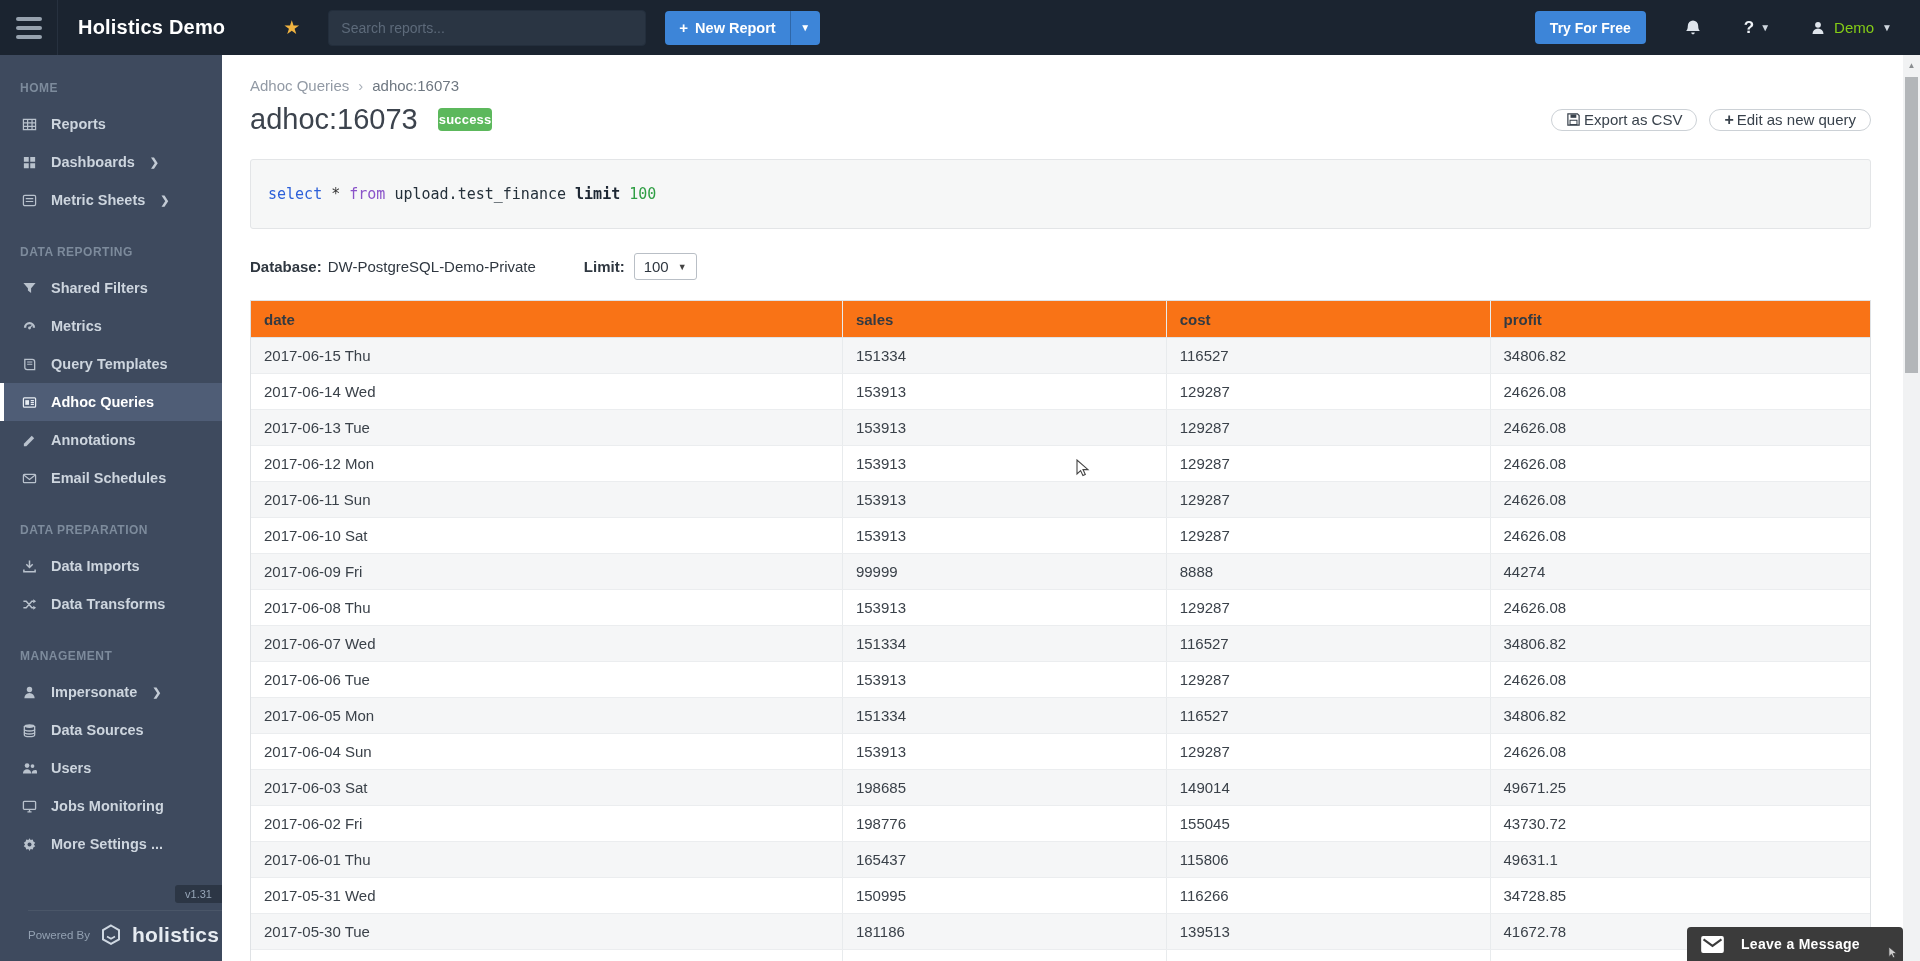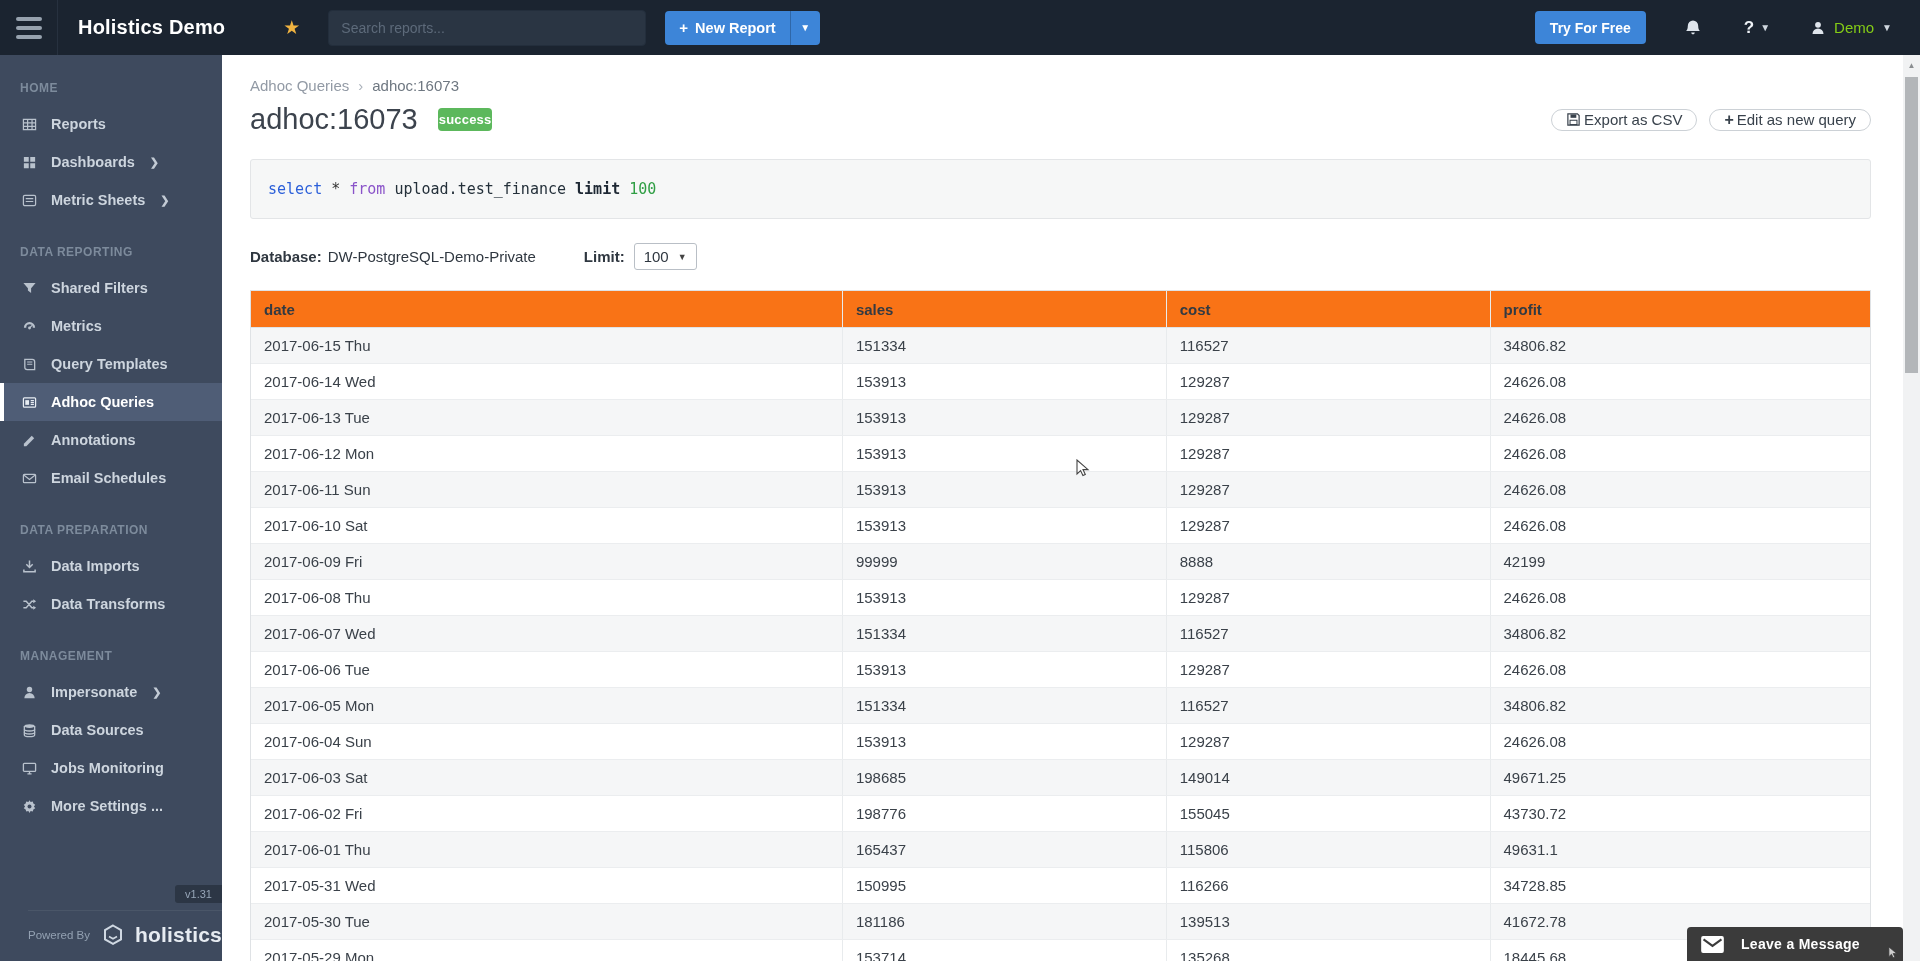--- a/index.html
+++ b/index.html
@@ -73,21 +73,21 @@
   .side-item.active .side-icon { color:#e8edf3; }
   .side-label { font-size:14.5px; font-weight:600; margin-left:13px; white-space:nowrap; }
   .side-chevron { font-size:11px; font-weight:700; color:#c3cbd5; margin-left:15px; }
   .side-foot { margin-top:auto;margin-left:28px; }
   .version-badge {
     display:block; margin-left:auto; width:max-content; background:#2c3645; color:#97a6b8;
     font-size:11px; padding:3px 10px; border-radius:3px 0 0 3px;
   }
   .foot-row {
     border-top:1px solid #4a5668; margin-top:7px; padding:12px 0 14px 0;
-    display:flex; align-items:center; justify-content:space-between; gap:9px;
+    display:flex; align-items:center; justify-content:flex-start; gap:9px;
   }
   .powered { color:#93a1b2; font-size:11.5px; }
   .logo-hex svg { width:24px; height:24px; display:block; }
   .logo-text { color:#e6ebf1; font-size:21px; font-weight:600; letter-spacing:.2px; }
 
   
   .content {
     position:absolute; top:55px; left:222px; width:1681px; height:906px;
     background:#fff; padding:0 32px 0 28px; overflow:hidden;
   }
@@ -105,21 +105,21 @@
   .btn-light {
     background:#fff; border:1px solid #ccd1d6; border-radius:16px; color:#39424c;
     font-size:15px; padding:1px 14px; display:flex; align-items:center; gap:3px; cursor:pointer;
     font-family:"Liberation Sans",sans-serif;
   }
   .btn-light svg { width:15px; height:15px; }
   .btn-light .plus { font-weight:700; font-size:16px; }
 
   .sql-panel {
     margin-top:23px; background:#f6f7f7; border:1px solid #e3e5e7; border-radius:3px;
-    height:60px; display:flex; align-items:center; padding:0 17px;
+    height:70px; display:flex; align-items:center; padding:0 17px;
   }
   .sql-code { font-family:"DejaVu Sans Mono", monospace; font-size:15px; white-space:pre; }
   .tok-kw  { color:#2b5fd9; }
   .tok-kw2 { color:#8a53c9; }
   .tok-op  { color:#333; }
   .tok-pl  { color:#24303a; }
   .tok-kw3 { color:#1d2733; font-weight:bold; }
   .tok-num { color:#2f9e44; }
 
   .db-row { margin-top:24px; display:flex; align-items:center; font-size:15px; color:#2f3740; }
@@ -358,20 +358,32 @@
             <svg viewBox="0 0 16 16">
               <ellipse cx="8" cy="3.3" rx="5.5" ry="1.9" fill="currentColor"></ellipse>
               <path d="M2.5 3.3v9.4c0 1 2.5 1.9 5.5 1.9s5.5-.9 5.5-1.9V3.3" fill="none" stroke="currentColor" stroke-width="1.4"></path>
               <path d="M2.5 6.6c0 1 2.5 1.9 5.5 1.9s5.5-.9 5.5-1.9 M2.5 9.8c0 1 2.5 1.9 5.5 1.9s5.5-.9 5.5-1.9" fill="none" stroke="currentColor" stroke-width="1.4"></path>
             </svg>
           </span>
     <span class="side-label">Data Sources</span>
 
   </div>
 
+  <div class="side-item">
+    <span class="side-icon">
+            <svg viewBox="0 0 16 16">
+              <circle cx="5.4" cy="4.9" r="2.5" fill="currentColor"></circle>
+              <circle cx="11.2" cy="5.4" r="2" fill="currentColor"></circle>
+              <path d="M1 13.2a4.4 4.4 0 018.8 0z" fill="currentColor"></path>
+              <path d="M10.2 13.2a3.8 3.8 0 015-3.5 3.8 3.8 0 01.8 3.5z" fill="currentColor"></path>
+            </svg>
+          </span>
+    <span class="side-label">Users</span>
+
+  </div>
 
   <div class="side-item">
     <span class="side-icon">
             <svg viewBox="0 0 16 16">
               <rect x="1.5" y="2.5" width="13" height="8.5" rx="1" fill="none" stroke="currentColor" stroke-width="1.4"></rect>
               <path d="M5.8 13.7h4.4 M8 11v2.7" stroke="currentColor" stroke-width="1.4"></path>
             </svg>
           </span>
     <span class="side-label">Jobs Monitoring</span>
 
@@ -493,21 +505,21 @@
     <div class="td">2017-06-10 Sat</div>
     <div class="td">153913</div>
     <div class="td">129287</div>
     <div class="td">24626.08</div>
   </div>
 
   <div class="trow">
     <div class="td">2017-06-09 Fri</div>
     <div class="td">99999</div>
     <div class="td">8888</div>
-    <div class="td">42199</div>
+    <div class="td">44274</div>
   </div>
 
   <div class="trow">
     <div class="td">2017-06-08 Thu</div>
     <div class="td">153913</div>
     <div class="td">129287</div>
     <div class="td">24626.08</div>
   </div>
 
   <div class="trow">

